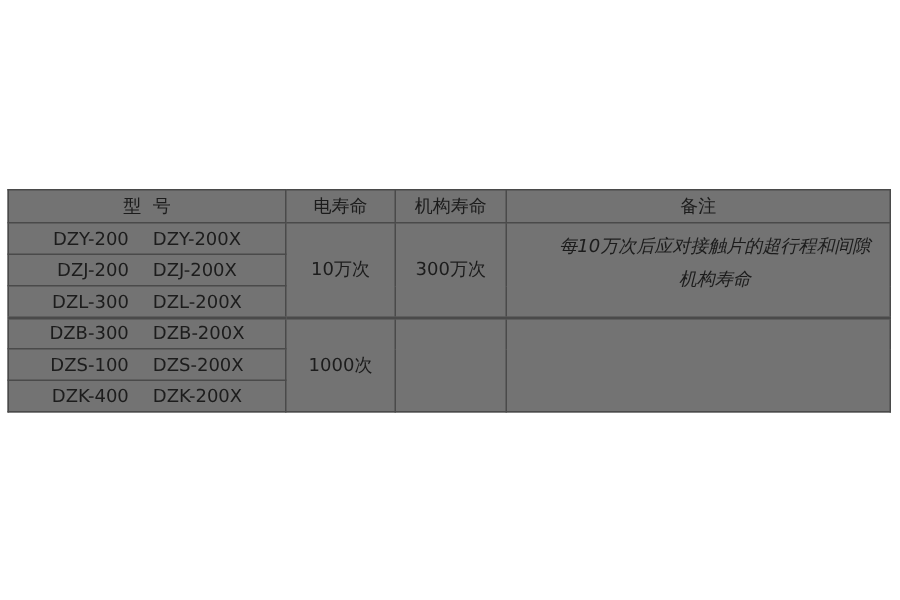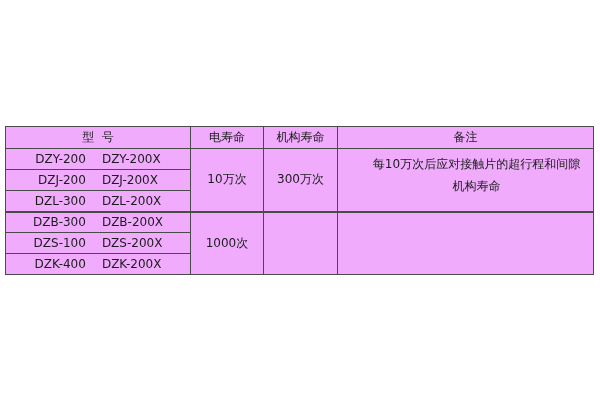--- a/index.html
+++ b/index.html
@@ -14,21 +14,21 @@
     overflow: hidden;
   }
   table.spec-table {
     position: absolute;
     left: 5px;
     top: 126px;
     width: 588px;
     border-collapse: collapse;
     table-layout: fixed;
     font-size: 12px;
-    background: #f0abfc;
+    background: #737373;
   }
   .spec-table td, .spec-table th {
     border: 1px solid #4a4a4a;
     padding: 0;
     font-weight: normal;
     text-align: center;
     vertical-align: middle;
     color: #1c1c1c;
     overflow: hidden;
   }
@@ -42,21 +42,21 @@
     justify-content: center;
     align-items: flex-start;
     gap: 16px;
     white-space: nowrap;
   }
   .remarks-cell { text-align: left; }
   .remark-wrap {
     padding-left: 22px;
     margin-bottom: 10px;
   }
-  .remark-line { line-height: 22px; white-space: nowrap; }
+  .remark-line { line-height: 22px; white-space: nowrap; font-style: italic; }
 </style>
 </head>
 <body>
 
 <table class="spec-table">
   <colgroup>
     <col style="width:185px">
     <col style="width:73px">
     <col style="width:74px">
     <col style="width:256px">

